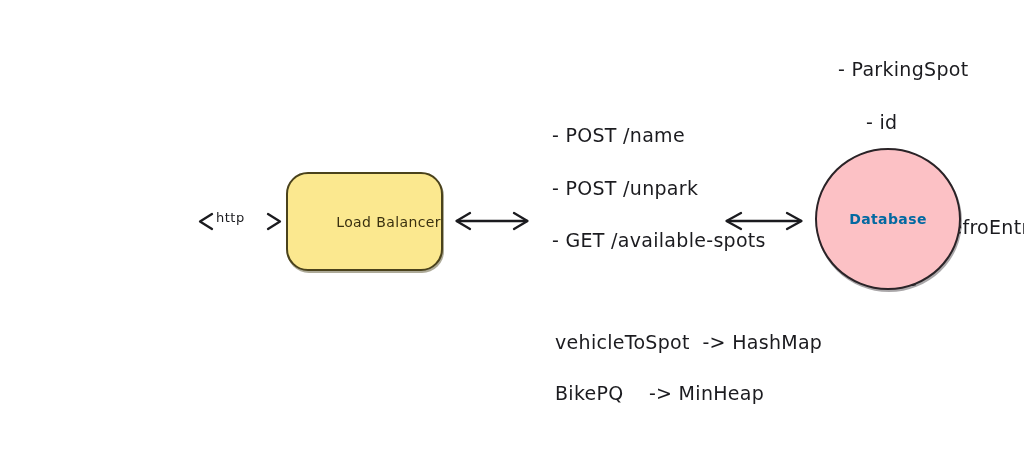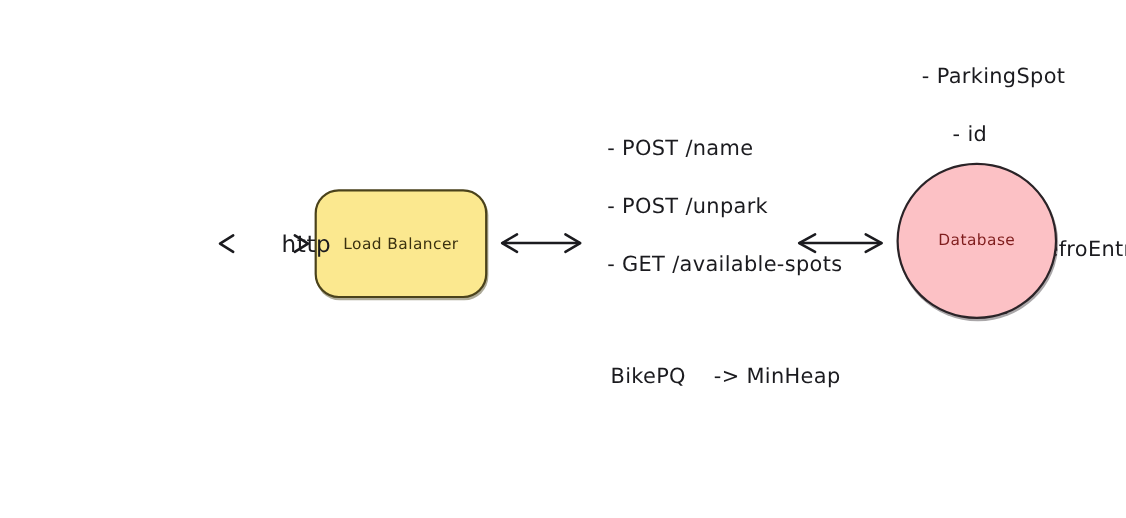--- a/index.html
+++ b/index.html
@@ -53,49 +53,50 @@
     color: #10305a;
     box-shadow: 1px 2px 0 rgba(20,24,31,0.55);
   }
   .node-lb {
     left: 286px; top: 172px; width: 157px; height: 99px;
     background: #fbe88f;
     border: 2.4px solid #4a421b;
     border-radius: 22px;
     color: #3a3110;
     box-shadow: 1px 2px 0 rgba(74,66,27,0.45);
+    justify-content: flex-end;
   }
   .node-backend {
     left: 538px; top: 167px; width: 168px; height: 115px;
     background: #aaeeb5;
     border: 2.4px solid #17391d;
     border-radius: 22px;
     color: #16421f;
     box-shadow: 1px 2px 0 rgba(23,57,29,0.45);
   }
   .node-db {
     left: 815px; top: 148px; width: 146px; height: 142px;
     background: #fcc1c5;
     border: 2.6px solid #2a2327;
     border-radius: 50%;
-    color: #7f1d1d;
+    color: #0369a1;
     box-shadow: 1px 2px 0 rgba(42,35,39,0.4);
+    font-weight: bold;
   }
 
   
   .connector { position: absolute; }
   .connector svg { display: block; overflow: visible; }
 
   .http-label {
     position: absolute;
     font-family: "DejaVu Sans", sans-serif;
-    font-size: 21px;
+    font-size: 13px;
     color: #1b1b1f;
     letter-spacing: 0.5px;
-    margin-left: 40px;
   }
 </style>
 </head>
 <body>
 
 <div id="canvas">
 
   <div class="note" style="left:838px; top:26px;">
     <span class="line">- ParkingSpot</span>
     <span class="line indent">- id</span>
@@ -144,20 +145,21 @@
     <svg width="80" height="30" viewBox="0 0 80 30">
       <g fill="none" stroke="#1b1b1f" stroke-width="2.3" stroke-linecap="round" stroke-linejoin="round">
         <line x1="3" y1="15" x2="77" y2="15"></line>
         <path d="M17,7 L2.5,15 L17,23"></path>
         <path d="M63,7 L77.5,15 L63,23"></path>
       </g>
     </svg>
   </div>
 
   <div class="note" style="left:555px; top:299px; line-height:17.3px;">
+    <span class="line">vehicleToSpot  -&gt; HashMap</span>
     <span class="line">BikePQ    -&gt; MinHeap</span>
     
     
     
     
     
   </div>
 
 </div>
 

